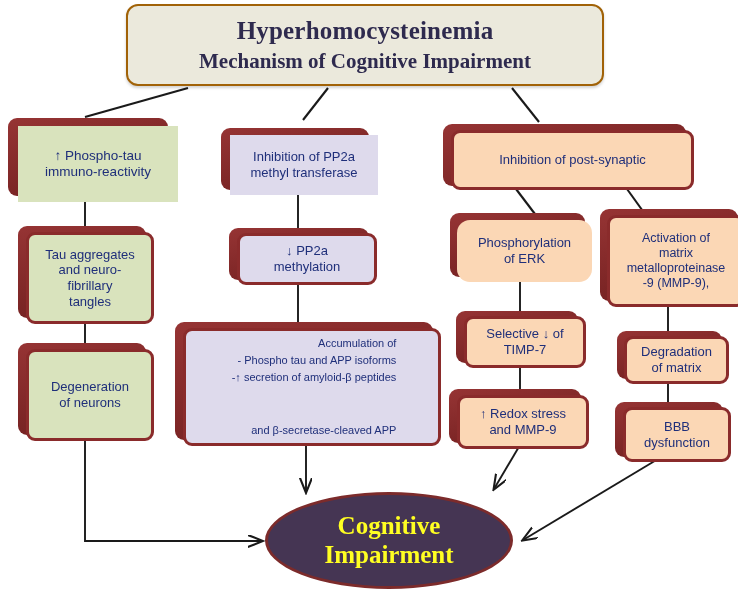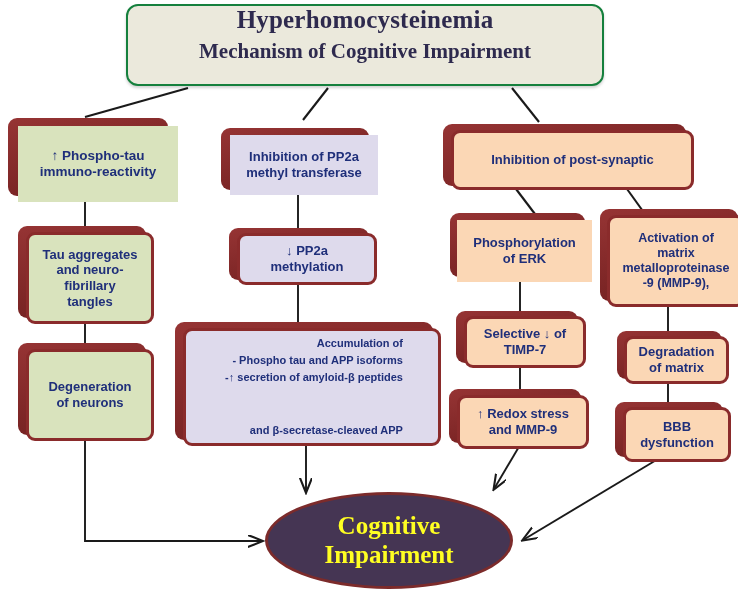--- a/index.html
+++ b/index.html
@@ -20,21 +20,21 @@
     left: 0; top: 0;
     width: 738px;
     height: 601px;
     pointer-events: none;
   }
   
   .node {
     position: absolute;
     box-sizing: border-box;
     color: #1f2f7a;
-    font-weight: bold;
+    font-weight: normal;
     text-align: center;
     display: flex;
     align-items: center;
     justify-content: center;
     z-index: 3;
   }
   
   .shadow {
     position: absolute;
     background: #8f2f2f;
@@ -54,29 +54,29 @@
   .lilac  { background: #dedaec; }
   .peach  { background: #fbd7b5; }
 
   
   #title-box {
     position: absolute;
     left: 126px; top: 4px;
     width: 478px; height: 82px;
     box-sizing: border-box;
     background: #ebe9dc;
-    border: 2px solid #15803d;
+    border: 2px solid #a16207;
     border-radius: 12px;
     box-shadow: 0 2px 3px rgba(0,0,0,.18);
     color: #2e2a4e;
     font-family: "Liberation Serif", serif;
     display: flex;
     flex-direction: column;
     align-items: center;
-    justify-content: flex-start;
+    justify-content: center;
     z-index: 3;
   }
   #title-line1 {
     font-size: 25px;
     font-weight: bold;
     letter-spacing: .2px;
     line-height: 1.1;
   }
   #title-line2 {
     font-size: 21px;
@@ -216,21 +216,21 @@
   </div>
 
   <div class="shadow" style="left:443px; top:124px; width:243px; height:62px;"></div>
   <div class="node rounded peach" style="left:451px; top:130px; width:243px; height:60px;">
     <div class="ln sm2">
       <div>Inhibition  of post-synaptic</div>
     </div>
   </div>
 
   <div class="shadow" style="left:450px; top:213px; width:135px; height:64px;"></div>
-  <div class="node square peach" style="left:457px; top:220px; width:135px; height:62px;">
+  <div class="node square peach" style="left:457px; top:220px; width:135px; height:62px;border-radius:13px;">
     <div class="ln sm2">
       <div>Phosphorylation</div>
       <div>of ERK</div>
     </div>
   </div>
 
   <div class="shadow" style="left:456px; top:311px; width:122px; height:52px;"></div>
   <div class="node rounded peach" style="left:464px; top:316px; width:122px; height:52px;">
     <div class="ln sm2">
       <div>Selective ↓ of</div>

